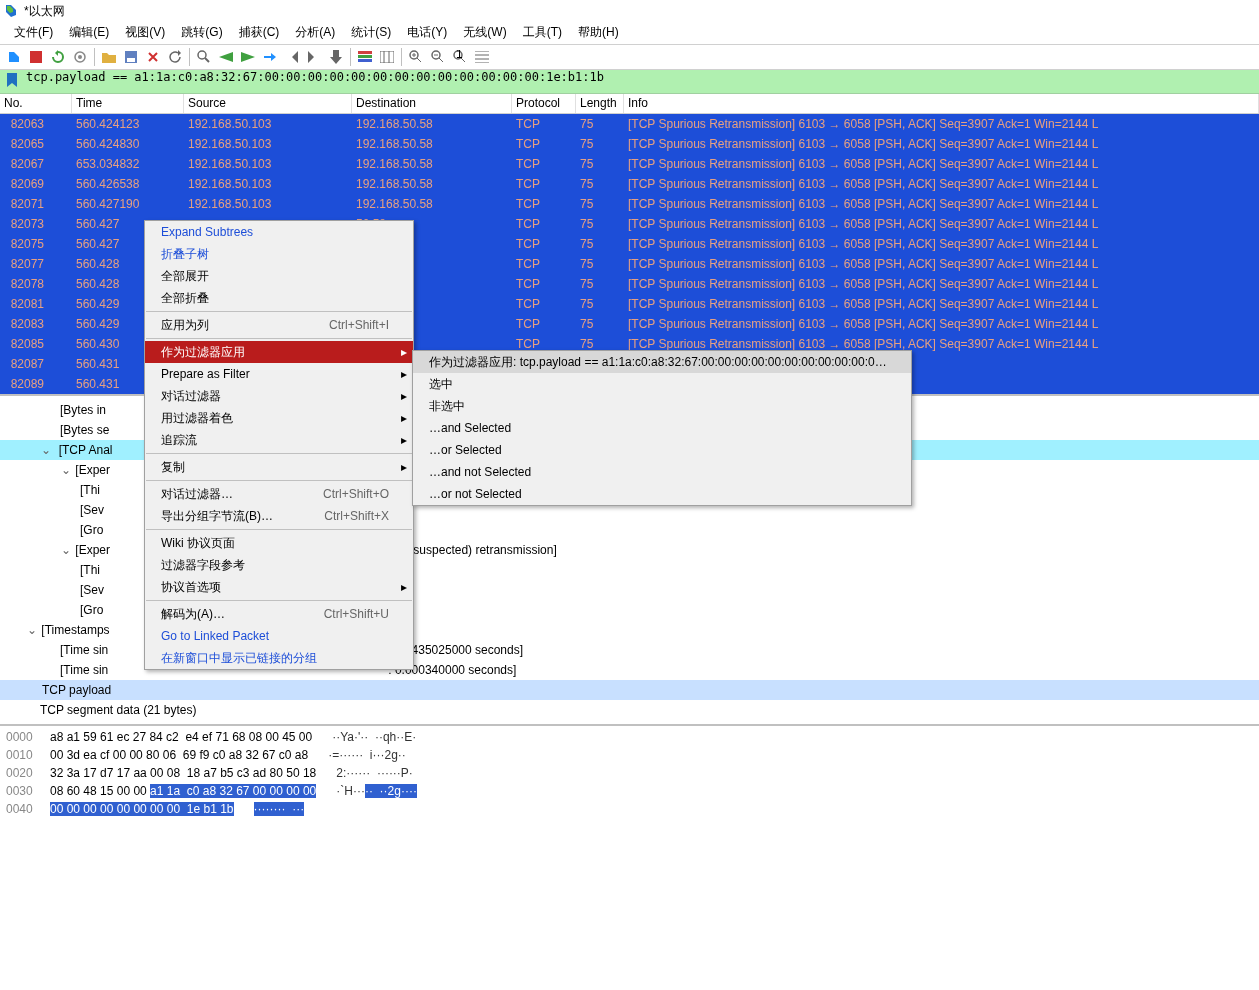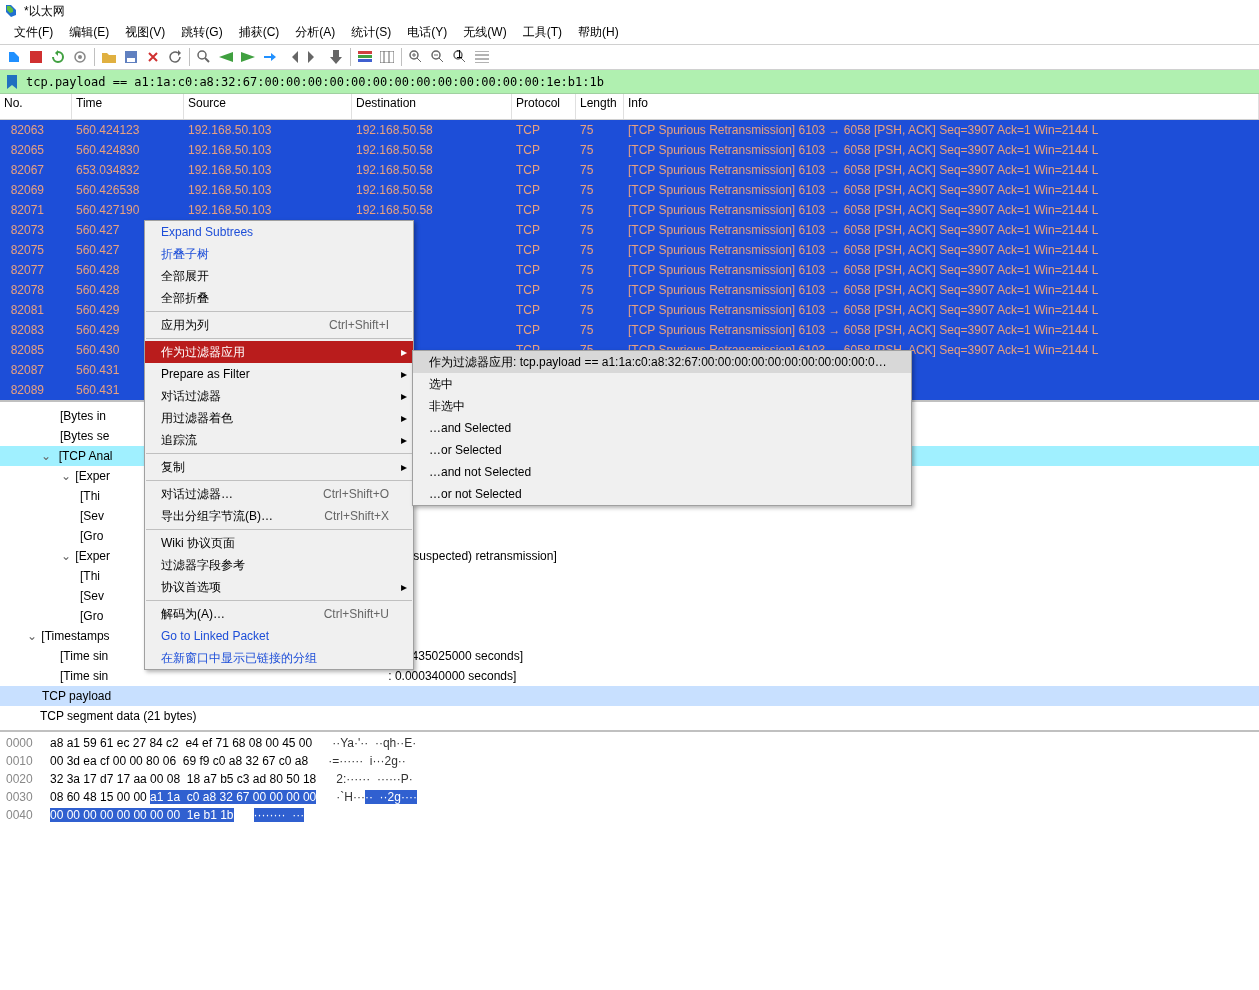--- a/index.html
+++ b/index.html
@@ -4,24 +4,24 @@
 <style>
 *{margin:0;padding:0;box-sizing:border-box;font-family:"Microsoft YaHei",SimSun,sans-serif;font-size:12px}
 body{background:#fff;width:1259px;height:990px;overflow:hidden;position:relative}
 .titlebar{height:22px;display:flex;align-items:center;padding-left:4px}
 .titlebar svg{width:16px;height:16px;margin-right:4px}
 .menubar{height:22px;display:flex;align-items:flex-start;padding-left:6px;gap:0}
 .menubar span{padding:2px 8px;cursor:default}
 .toolbar{height:26px;border-top:1px solid #d0d0d0;border-bottom:1px solid #d0d0d0;display:flex;align-items:center;padding-left:4px;gap:2px}
 .toolbar .btn{width:20px;height:20px;display:flex;align-items:center;justify-content:center;border:1px solid transparent}
 .toolbar .sep{width:1px;height:18px;background:#c0c0c0;margin:0 2px}
-.filterbar{height:24px;background:#b0f0b0;display:flex;align-items:center;border-bottom:1px solid #a0d0a0}
+.filterbar{height:24px;background:#b0f0b0;display:flex;align-items:flex-start;border-bottom:1px solid #a0d0a0}
 .filterbar .bookmark{width:20px;height:20px;display:flex;align-items:center;justify-content:center;margin:0 2px}
 .filterbar input{flex:1;background:transparent;border:none;outline:none;font-family:monospace;padding-left:2px}
-.headers{height:26px;background:#fff;border-bottom:1px solid #d0d0d0;display:flex;font-family:monospace}
+.headers{height:20px;background:#fff;border-bottom:1px solid #d0d0d0;display:flex;font-family:monospace}
 .headers span{padding:2px 4px;border-right:1px solid #e0e0e0}
 .col-no{width:72px}
 .col-time{width:112px}
 .col-src{width:168px}
 .col-dst{width:160px}
 .col-proto{width:64px}
 .col-len{width:48px}
 .col-info{flex:1}
 .packets{background:#1d4ed8;color:#e8a080;font-family:monospace;overflow:hidden}
 .packets .row{display:flex;height:20px;line-height:20px;padding-left:4px;white-space:nowrap}

